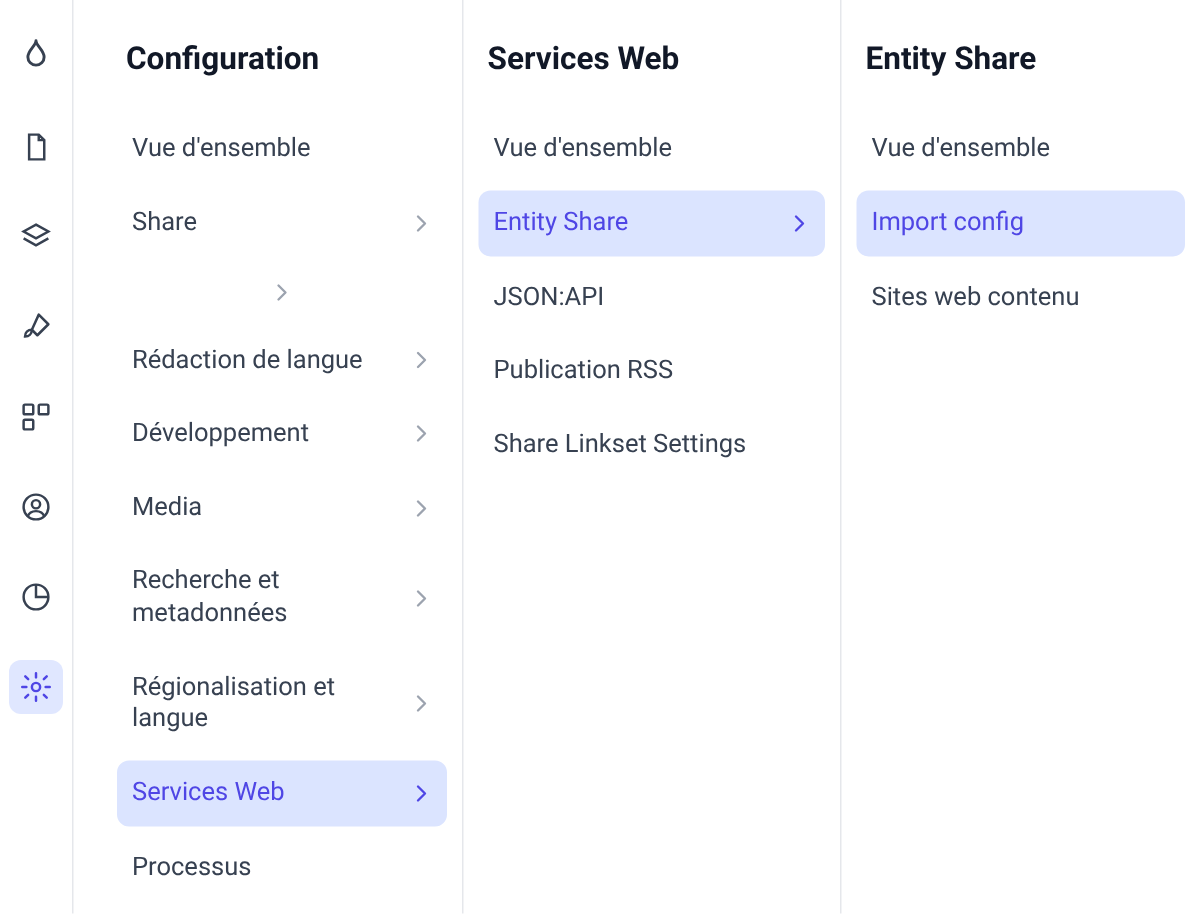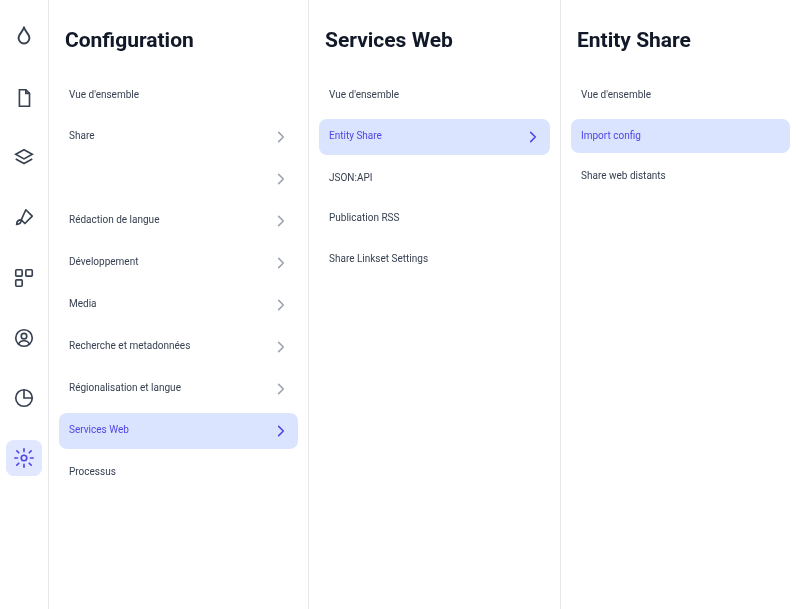--- a/index.html
+++ b/index.html
@@ -37,39 +37,39 @@
     color: #4f46e5;
   }
   .iconbar svg { width: 22px; height: 22px; }
   .iconbar .logo svg { width: 26px; height: 26px; }
   .col {
     border-left: 1px solid #e5e7eb;
     padding: 20px 0 20px 0;
     height: 100%;
     overflow-y: auto;
   }
-  .col-1 { width: 260px; }
+  .col-1 { width: 260px; padding-left: 19px; }
   .col-2 { width: 252px; }
   .col-3 { width: 240px; }
   .col-title {
     font-size: 21px;
     font-weight: 700;
     color: #111827;
     padding: 8px 16px 26px 16px;
   }
   .menu {
     list-style: none;
     padding: 0 10px;
   }
   .menu-item {
     display: flex;
     align-items: center;
-    justify-content: flex-end;
+    justify-content: center;
     padding: 11px 10px;
-    font-size: 10px;
+    font-size: 17px;
     color: #374151;
     border-radius: 8px;
     cursor: pointer;
     line-height: 1.25;
   }
   .menu-item .label {
     flex: 1;
     padding-right: 8px;
   }
   .menu-item.active {
@@ -279,18 +279,18 @@
   <div class="col col-3">
     <div class="col-title">Entity Share</div>
     <ul class="menu">
       <li class="menu-item">
           <span class="label">Vue d'ensemble</span>
         </li>
       <li class="menu-item active">
           <span class="label">Import config</span>
         </li>
       <li class="menu-item">
-          <span class="label">Share web distants</span>
+          <span class="label">Sites web contenu</span>
         </li>
     </ul>
   </div>
 
 </div>
 
 </body></html>

